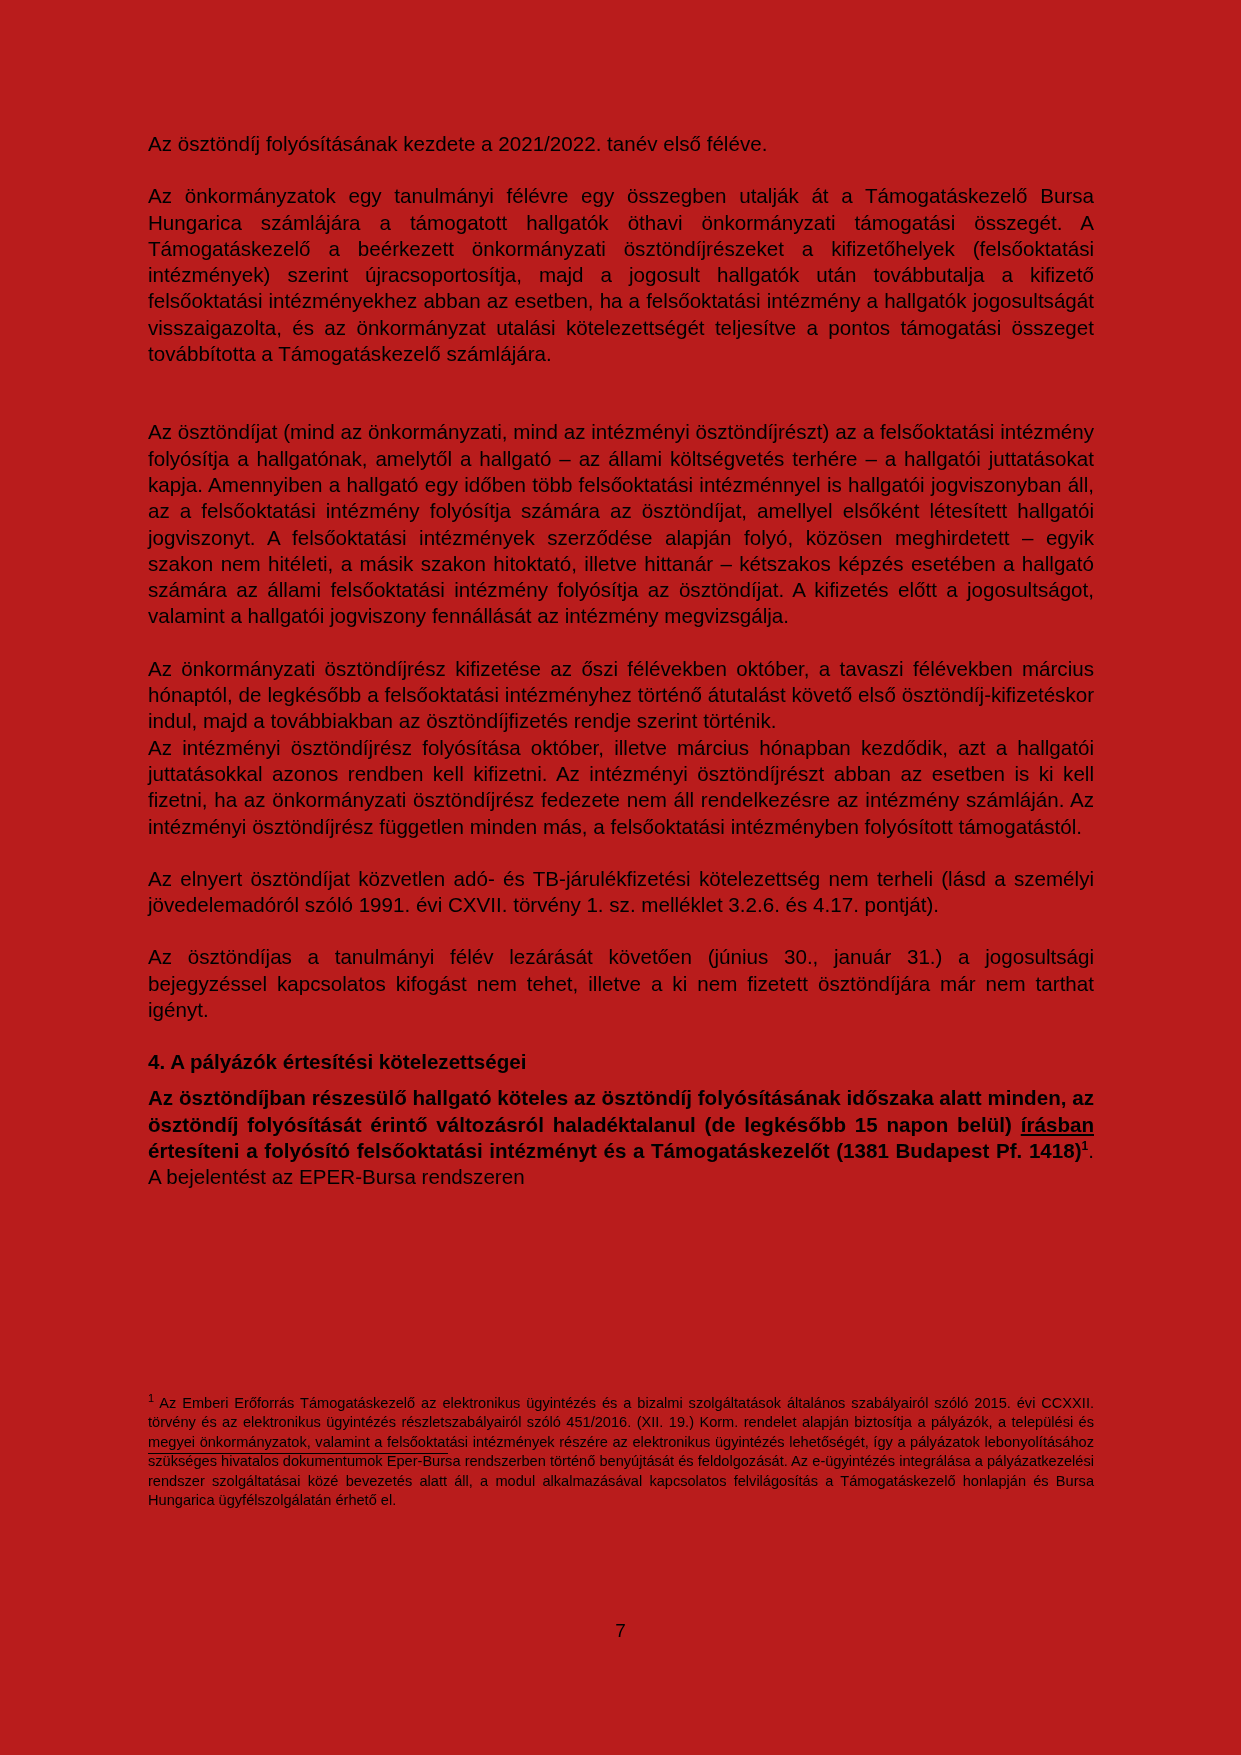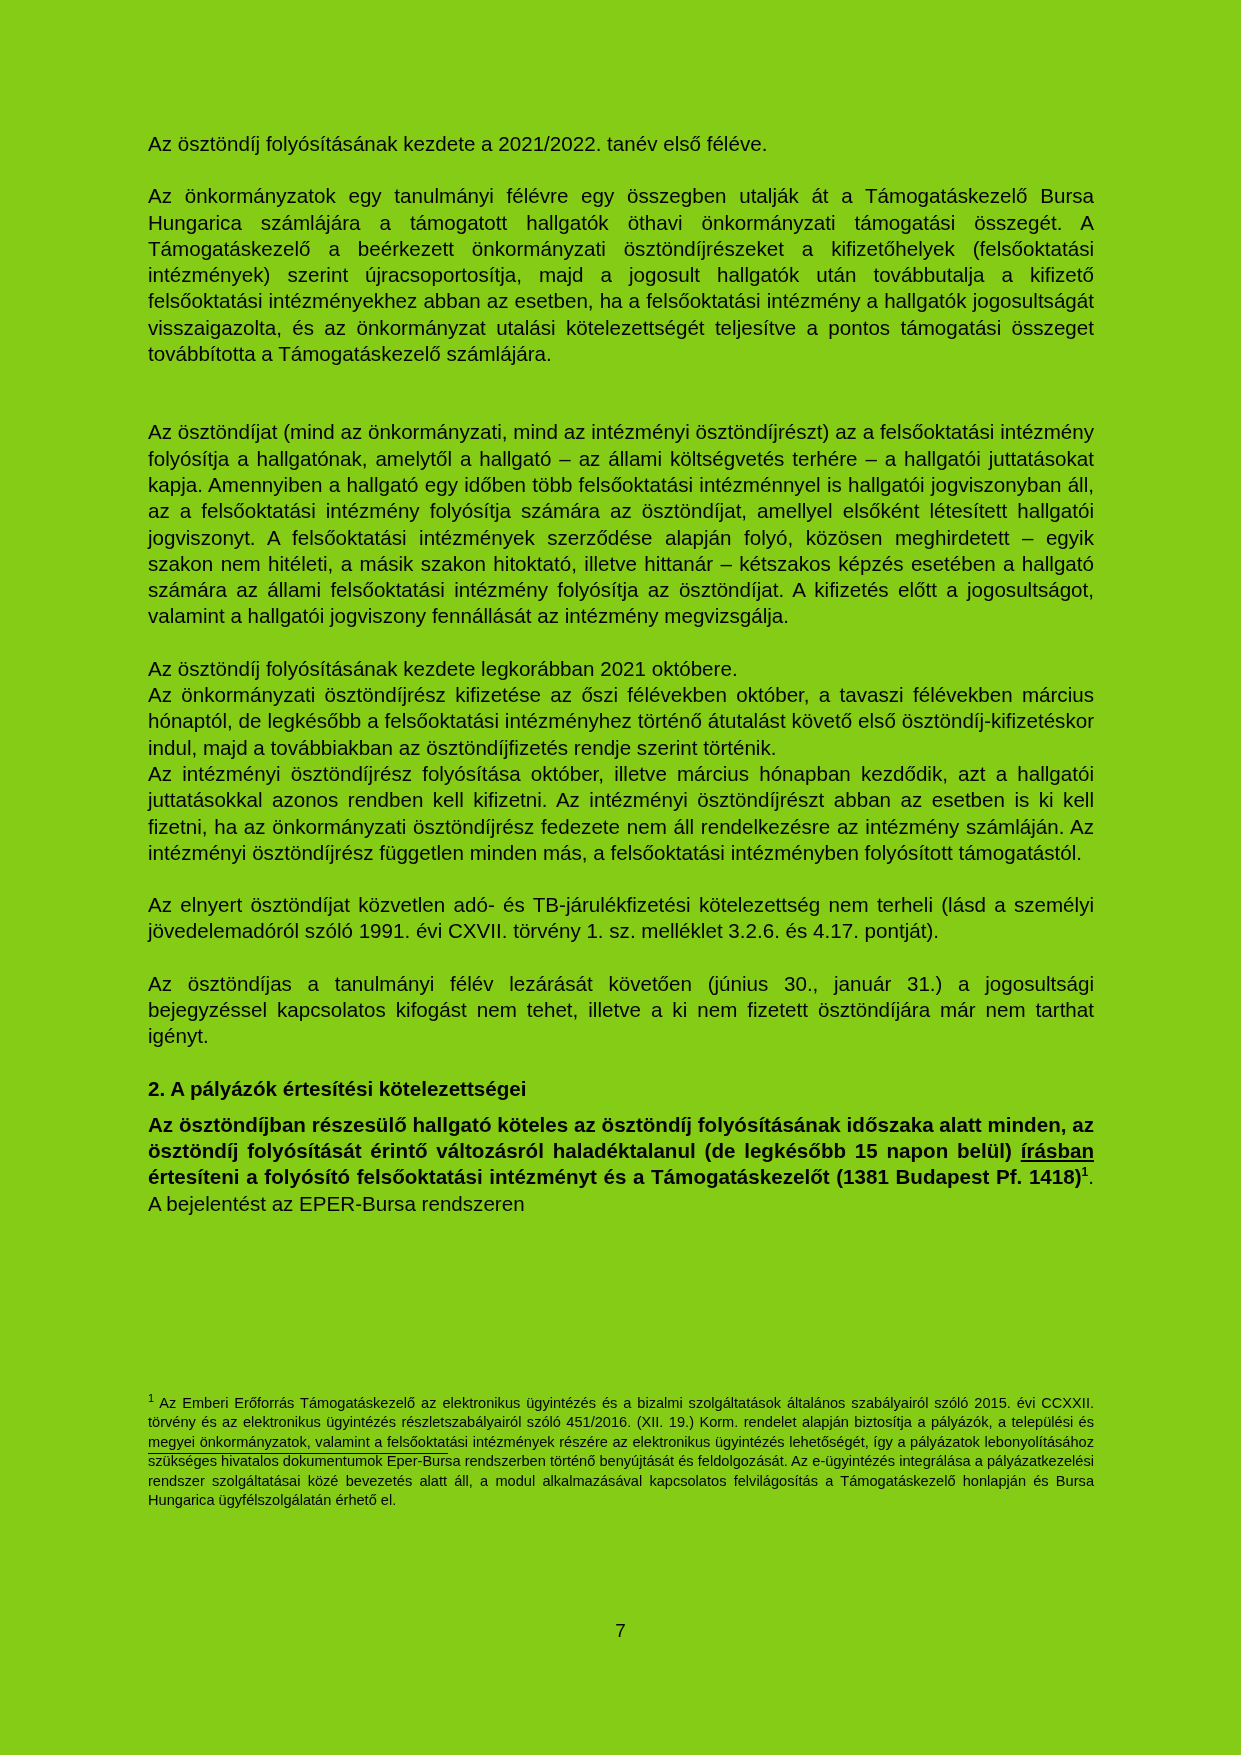--- a/index.html
+++ b/index.html
@@ -1,19 +1,19 @@
 <!DOCTYPE html>
 <html><head>
   <meta charset="utf-8">
   <style>
     html, body { margin: 0; padding: 0; background: #ffffff; }
     body { width: 1241px; height: 1755px; position: relative; overflow: hidden; }
     .page {
       position: absolute; left: 0; top: 0; width: 1241px; height: 1755px;
-      background: #84cc16; color: #000000;
+      background: #b91c1c; color: #000000;
       font-family: "Liberation Sans", sans-serif;
     }
     .body-text {
       position: absolute; left: 148px; width: 946px;
       font-size: 20.6px; line-height: 26.3px;
       text-align: justify;
       color: #000;
     }
     .body-text p { margin: 0; }
     .gap { height: 26px; }
@@ -43,29 +43,28 @@
 
 <div class="page">
   <div class="body-text" style="top:131px;">
     <p>Az ösztöndíj folyósításának kezdete a 2021/2022. tanév első féléve.</p>
     <div class="gap"></div>
     <p>Az önkormányzatok egy tanulmányi félévre egy összegben utalják át a Támogatáskezelő Bursa Hungarica számlájára a támogatott hallgatók öthavi önkormányzati támogatási összegét. A Támogatáskezelő a beérkezett önkormányzati ösztöndíjrészeket a kifizetőhelyek (felsőoktatási intézmények) szerint újracsoportosítja, majd a jogosult hallgatók után továbbutalja a kifizető felsőoktatási intézményekhez abban az esetben, ha a felsőoktatási intézmény a hallgatók jogosultságát visszaigazolta, és az önkormányzat utalási kötelezettségét teljesítve a pontos támogatási összeget továbbította a Támogatáskezelő számlájára.</p>
     <div class="gap"></div>
     <div class="gap"></div>
     <p>Az ösztöndíjat (mind az önkormányzati, mind az intézményi ösztöndíjrészt) az a felsőoktatási intézmény folyósítja a hallgatónak, amelytől a hallgató – az állami költségvetés terhére – a hallgatói juttatásokat kapja. Amennyiben a hallgató egy időben több felsőoktatási intézménnyel is hallgatói jogviszonyban áll, az a felsőoktatási intézmény folyósítja számára az ösztöndíjat, amellyel elsőként létesített hallgatói jogviszonyt. A felsőoktatási intézmények szerződése alapján folyó, közösen meghirdetett – egyik szakon nem hitéleti, a másik szakon hitoktató, illetve hittanár – kétszakos képzés esetében a hallgató számára az állami felsőoktatási intézmény folyósítja az ösztöndíjat. A kifizetés előtt a jogosultságot, valamint a hallgatói jogviszony fennállását az intézmény megvizsgálja.</p>
     <div class="gap"></div>
-    <p>Az ösztöndíj folyósításának kezdete legkorábban 2021 októbere.</p>
     <p>Az önkormányzati ösztöndíjrész kifizetése az őszi félévekben október, a tavaszi félévekben március hónaptól, de legkésőbb a felsőoktatási intézményhez történő átutalást követő első ösztöndíj-kifizetéskor indul, majd a továbbiakban az ösztöndíjfizetés rendje szerint történik.</p>
     <p>Az intézményi ösztöndíjrész folyósítása október, illetve március hónapban kezdődik, azt a hallgatói juttatásokkal azonos rendben kell kifizetni. Az intézményi ösztöndíjrészt abban az esetben is ki kell fizetni, ha az önkormányzati ösztöndíjrész fedezete nem áll rendelkezésre az intézmény számláján. Az intézményi ösztöndíjrész független minden más, a felsőoktatási intézményben folyósított támogatástól.</p>
     <div class="gap"></div>
     <p>Az elnyert ösztöndíjat közvetlen adó- és TB-járulékfizetési kötelezettség nem terheli (lásd a személyi jövedelemadóról szóló 1991. évi CXVII. törvény 1. sz. melléklet 3.2.6. és 4.17. pontját).</p>
     <div class="gap"></div>
     <p>Az ösztöndíjas a tanulmányi félév lezárását követően (június 30., január 31.) a jogosultsági bejegyzéssel kapcsolatos kifogást nem tehet, illetve a ki nem fizetett ösztöndíjára már nem tarthat igényt.</p>
     <div class="gap"></div>
-    <h2 class="heading">2. A pályázók értesítési kötelezettségei</h2>
+    <h2 class="heading">4. A pályázók értesítési kötelezettségei</h2>
     <div style="height:10px;"></div>
     <p><span class="bold-run">Az ösztöndíjban részesülő hallgató köteles az ösztöndíj folyósításának időszaka alatt minden, az ösztöndíj folyósítását érintő változásról haladéktalanul (de legkésőbb 15 napon belül) </span><span class="bold-run underline">írásban</span><span class="bold-run"> értesíteni a folyósító felsőoktatási intézményt és a Támogatáskezelőt (1381 Budapest Pf. 1418)</span><sup class="bold-run">1</sup><span>. A bejelentést az EPER-Bursa rendszeren</span></p>
   </div>
 
   <div class="footnote-rule"></div>
   <div class="footnote">
     <sup>1</sup>
     <span>Az Emberi Erőforrás Támogatáskezelő az elektronikus ügyintézés és a bizalmi szolgáltatások általános szabályairól szóló 2015. évi CCXXII. törvény és az elektronikus ügyintézés részletszabályairól szóló 451/2016. (XII. 19.) Korm. rendelet alapján biztosítja a pályázók, a települési és megyei önkormányzatok, valamint a felsőoktatási intézmények részére az elektronikus ügyintézés lehetőségét, így a pályázatok lebonyolításához szükséges hivatalos dokumentumok Eper-Bursa rendszerben történő benyújtását és feldolgozását. Az e-ügyintézés integrálása a pályázatkezelési rendszer szolgáltatásai közé bevezetés alatt áll, a modul alkalmazásával kapcsolatos felvilágosítás a Támogatáskezelő honlapján és Bursa Hungarica ügyfélszolgálatán érhető el.</span>
   </div>
 

